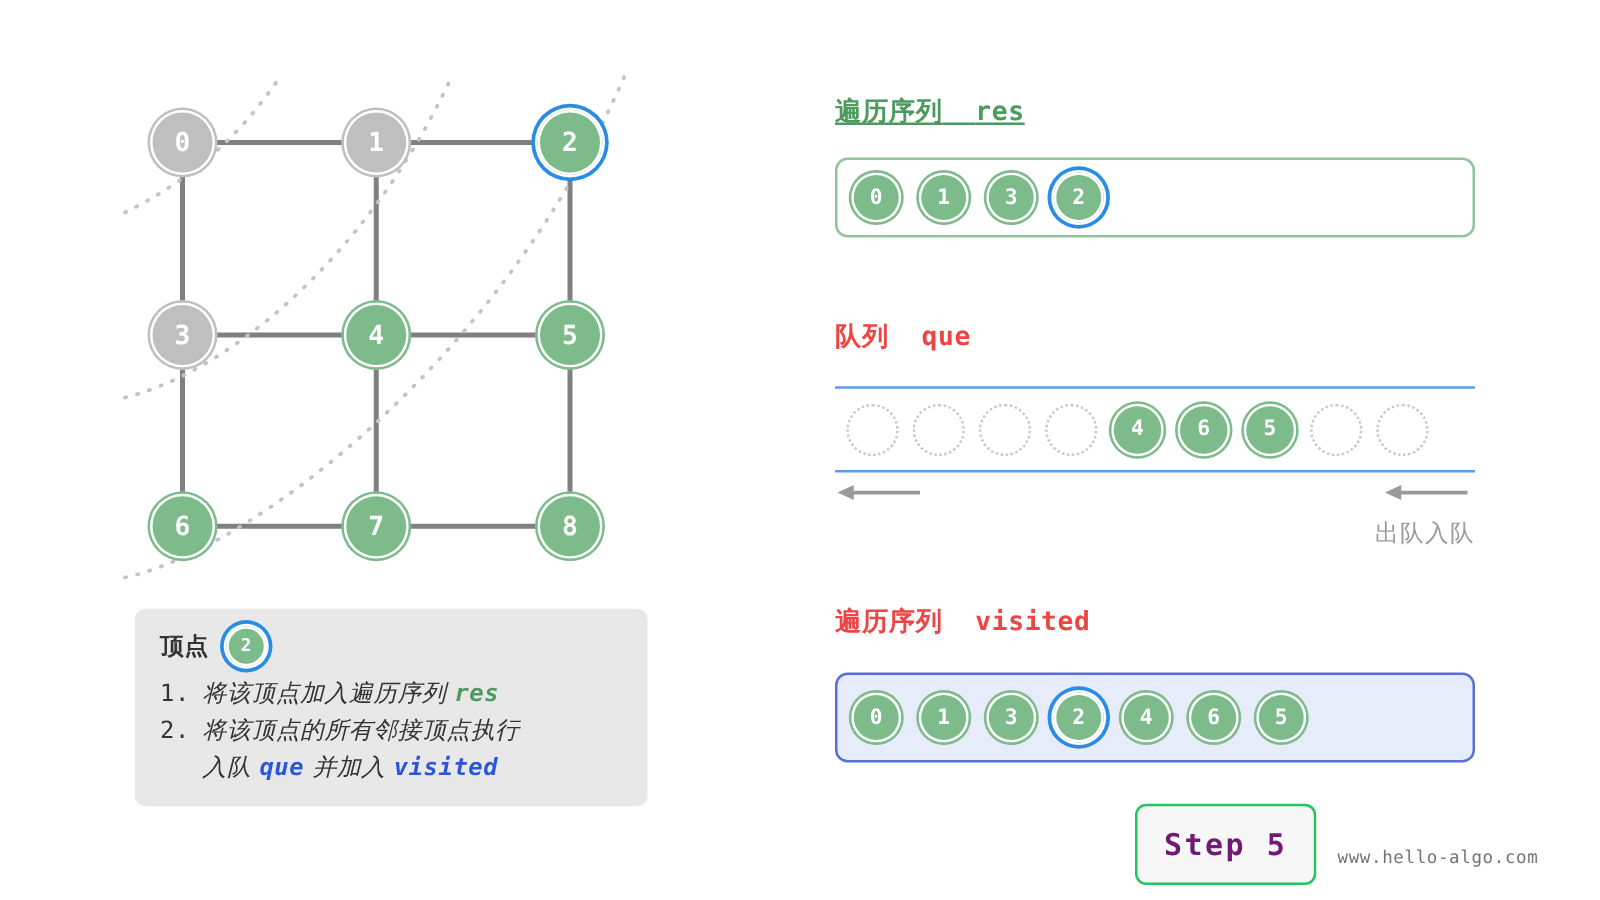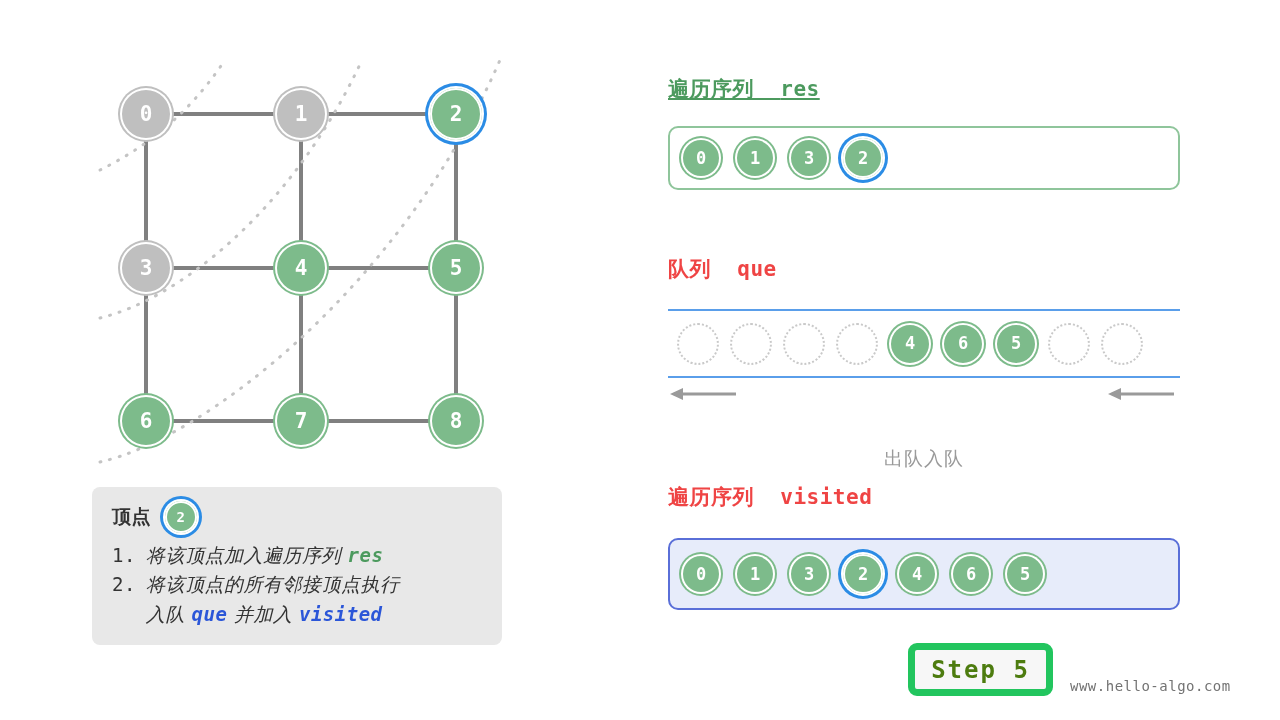--- a/index.html
+++ b/index.html
@@ -45,21 +45,21 @@
   .g-node {
     position: absolute;
     width: 52px; height: 52px;
     font-size: 21px;
     margin-left: -26px; margin-top: -26px;
   }
 
   
   #caption-box {
     position: absolute;
-    left: 92px; top: 487px;
+    left: 108px; top: 487px;
     width: 410px;
     box-sizing: border-box;
     background: #e8e8e8;
     border-radius: 8px;
     padding: 14px 34px 16px 20px;
   }
   #caption-head {
     display: flex;
     align-items: center;
     font-size: 19px;
@@ -143,51 +143,51 @@
   .arrow {
     position: absolute; top: 0;
     width: 68px; height: 16px;
   }
   .arrow.left-a  { left: 2px; }
   .arrow.right-a { left: 440px; }
 
   .arrow-labels {
     position: absolute; left: 0; top: 414px;
     width: 512px;
-    display: flex; justify-content: center;
-    font-size: 19px; color: #9a9a9a; letter-spacing: 1px; margin-top: 32px;
+    display: flex; justify-content: flex-end;
+    font-size: 19px; color: #9a9a9a; letter-spacing: 1px;
   }
 
   
   #vis-title { position: absolute; left: 0; top: 483px; }
   #vis-box {
     position: absolute; left: 0; top: 538px;
     width: 512px; height: 72px;
     box-sizing: border-box;
     background: #e7ecfa;
     border: 2px solid #5a6fd8;
     border-radius: 10px;
     display: flex; align-items: center;
     padding-left: 11px;
   }
   #vis-box .node { width: 40px; height: 40px; font-size: 17px; margin-right: 14px; flex: none; }
 
   
   #step-badge {
     position: absolute;
     left: 908px; top: 643px;
-    width: 145px; height: 53px;
+    width: 145px; height: 65px;
     box-sizing: border-box;
     background: #f7f7f7;
-    border: 7px solid #22c55e;
+    border: 2px solid #22c55e;
     border-radius: 9px;
     display: flex; align-items: center; justify-content: center;
     font-family: "DejaVu Sans Mono", "Liberation Mono", monospace;
     font-size: 24px; font-weight: 700;
-    color: #4d7c0f;
+    color: #701a75;
     letter-spacing: 2px;
   }
   #watermark {
     position: absolute;
     left: 1070px; top: 678px;
     font-family: "DejaVu Sans Mono", "Liberation Mono", monospace;
     font-size: 14px;
     color: #737373;
     letter-spacing: .5px;
   }

